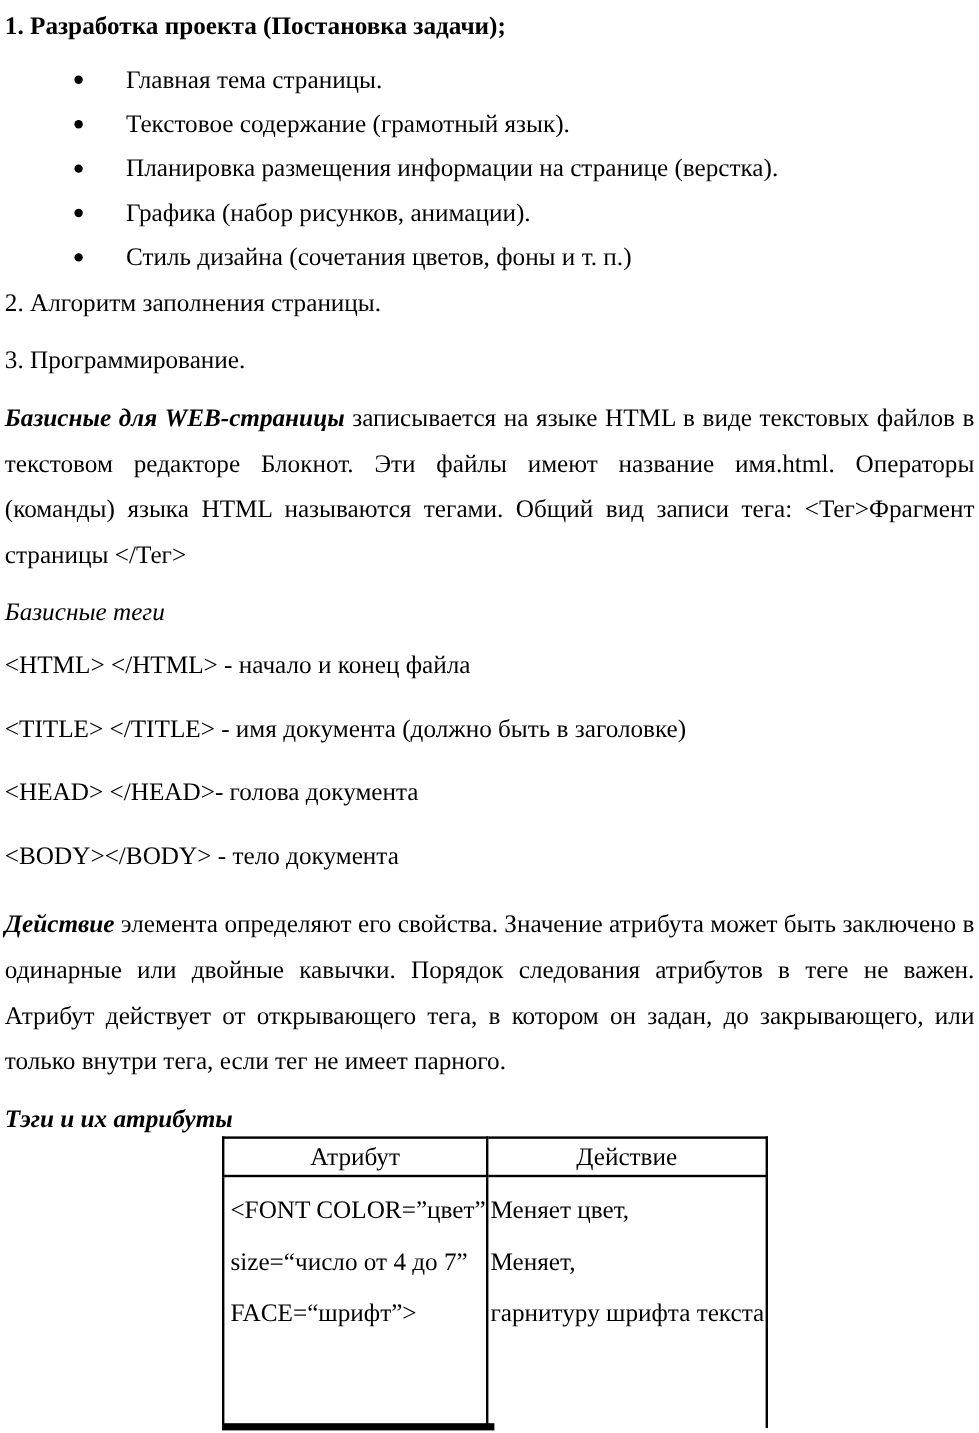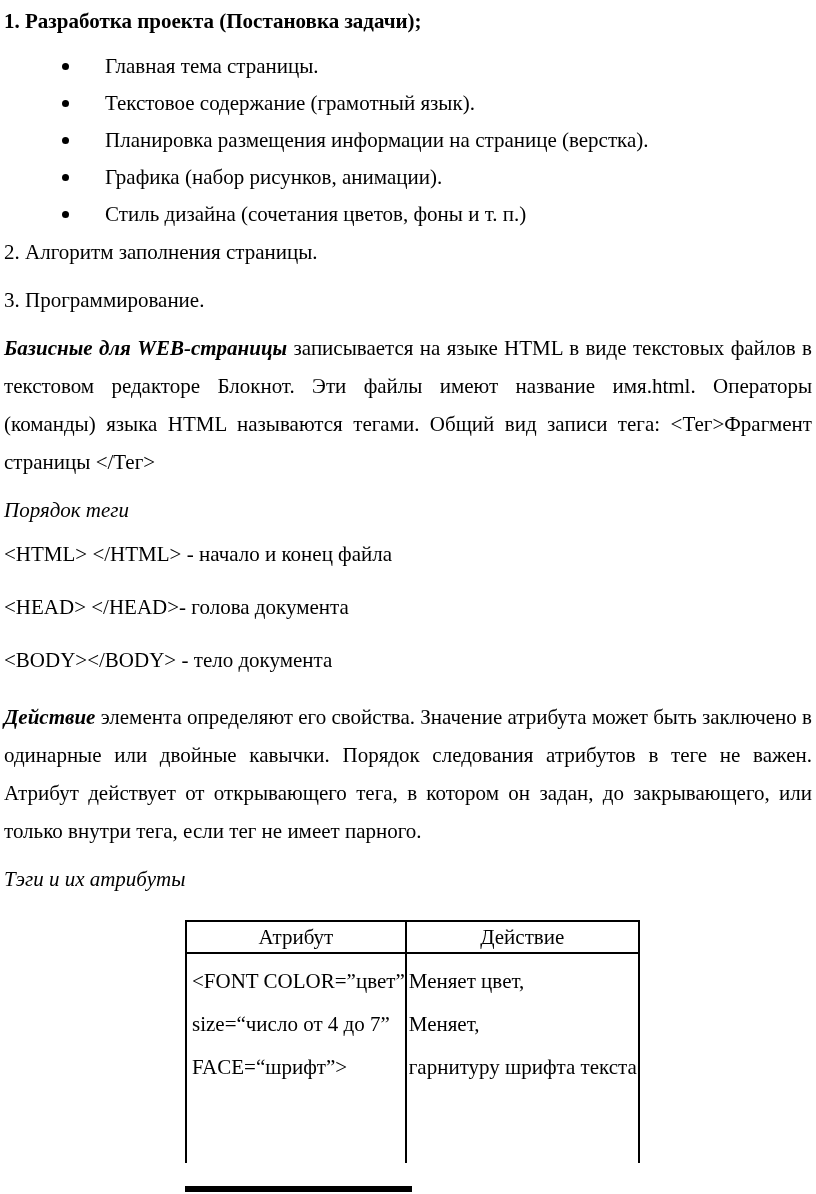--- a/index.html
+++ b/index.html
@@ -51,25 +51,24 @@
     font-style: italic;
     line-height: 30px;
     margin-top: 14px;
     margin-bottom: 14px;
   }
   .tag-line {
     line-height: 30px;
     margin-bottom: 23px;
   }
   .subhead-bi {
-    font-weight: normal;
+    font-weight: bold;
     font-style: italic;
     line-height: 30px;
     margin-top: 14px;
-    margin-bottom: 26px;
   }
   table.attr-table {
     border-collapse: collapse;
     margin-left: 181px;
     table-layout: fixed;
   }
   table.attr-table th,
   table.attr-table td {
     border: 2px solid #000;
     font-weight: normal;
@@ -114,23 +113,24 @@
     <li><span class="dot"></span><span>Планировка размещения информации на странице (верстка).</span></li>
     <li><span class="dot"></span><span>Графика (набор рисунков, анимации).</span></li>
     <li><span class="dot"></span><span>Стиль дизайна (сочетания цветов, фоны и т. п.)</span></li>
   </ul>
 
   <p class="num-item n2">2. Алгоритм заполнения страницы.</p>
   <p class="num-item n3">3. Программирование.</p>
 
   <p class="para"><span class="lead-bi">Базисные для WEB-страницы</span><span> записывается на языке HTML в виде текстовых файлов в текстовом редакторе Блокнот. Эти файлы имеют название имя.html. Операторы (команды) языка HTML называются тегами. Общий вид записи тега: &lt;Тег&gt;Фрагмент страницы &lt;/Тег&gt;</span></p>
 
-  <p class="subhead-i">Порядок теги</p>
+  <p class="subhead-i">Базисные теги</p>
 
   <p class="tag-line">&lt;HTML&gt; &lt;/HTML&gt; - начало и конец файла</p>
+  <p class="tag-line">&lt;TITLE&gt; &lt;/TITLE&gt; - имя документа (должно быть в заголовке)</p>
   <p class="tag-line">&lt;HEAD&gt; &lt;/HEAD&gt;- голова документа</p>
   <p class="tag-line">&lt;BODY&gt;&lt;/BODY&gt; - тело документа</p>
 
   <p class="para"><span class="lead-bi">Действие</span><span> элемента определяют его свойства. Значение атрибута может быть заключено в одинарные или двойные кавычки. Порядок следования атрибутов в теге не важен. Атрибут действует от открывающего тега, в котором он задан, до закрывающего, или только внутри тега, если тег не имеет парного.</span></p>
 
   <p class="subhead-bi">Тэги и их атрибуты</p>
 
   <table class="attr-table">
     <tbody>
         <tr>

